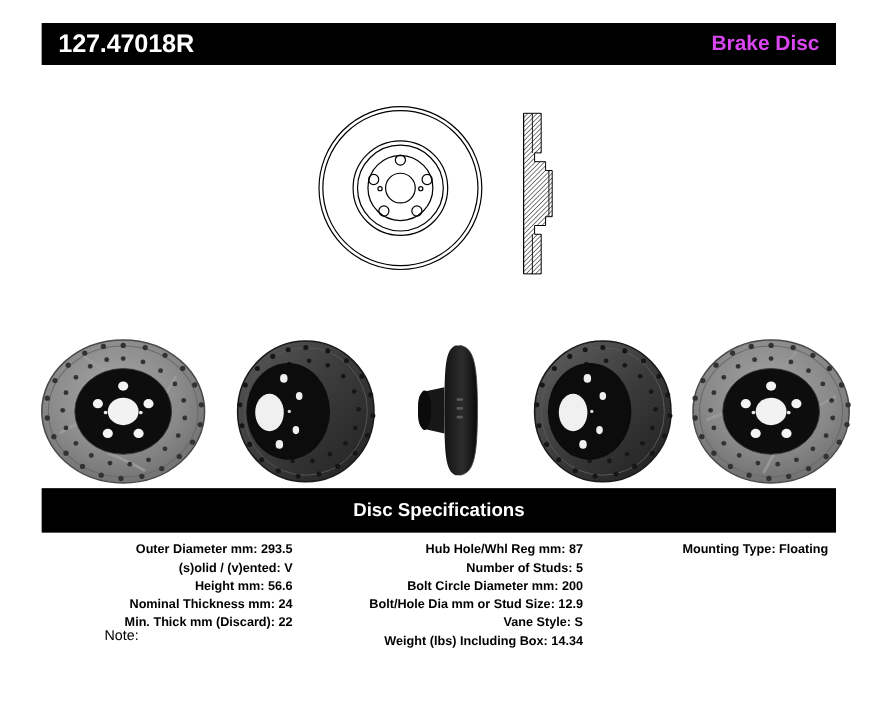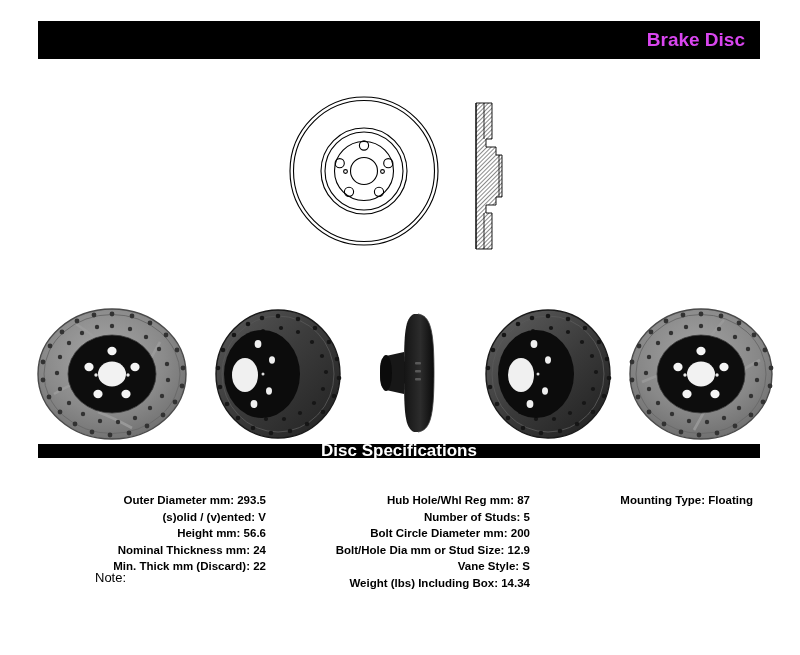--- a/index.html
+++ b/index.html
@@ -96,21 +96,21 @@
   .p3 { left: 372px; width: 82px;  height: 122px; top: 4px; }
   .p4 { left: 478px; width: 144px; height: 132px; }
   .p5 { left: 628px; width: 146px; height: 132px; }
 
   
   .spec-bar {
     position: absolute;
     left: 38px;
     top: 444px;
     width: 722px;
-    height: 14px;
+    height: 40px;
     background: #000000;
     border: 1px solid #000000;
     box-sizing: border-box;
   }
   .spec-bar .spec-title {
     position: absolute;
     left: 0; right: 0;
     top: 50%;
     transform: translateY(-50%);
     text-align: center;
@@ -156,20 +156,21 @@
     margin-left: 6px;
     font-weight: normal;
   }
 </style>
 </head>
 <body>
 
 <div class="sheet">
 
   <div class="header-bar">
+    <div class="part-number">127.47018R</div>
     <div class="doc-title">Brake Disc</div>
   </div>
 
   <div class="linedraw-row">
 
     <svg class="rotor-face-drawing" viewBox="0 0 152 152">
       <g fill="none" stroke="#000000" stroke-width="1.1">
         <circle cx="76" cy="76" r="74"></circle>
         <circle cx="76" cy="76" r="70.5"></circle>
         <circle cx="76" cy="76" r="43"></circle>

